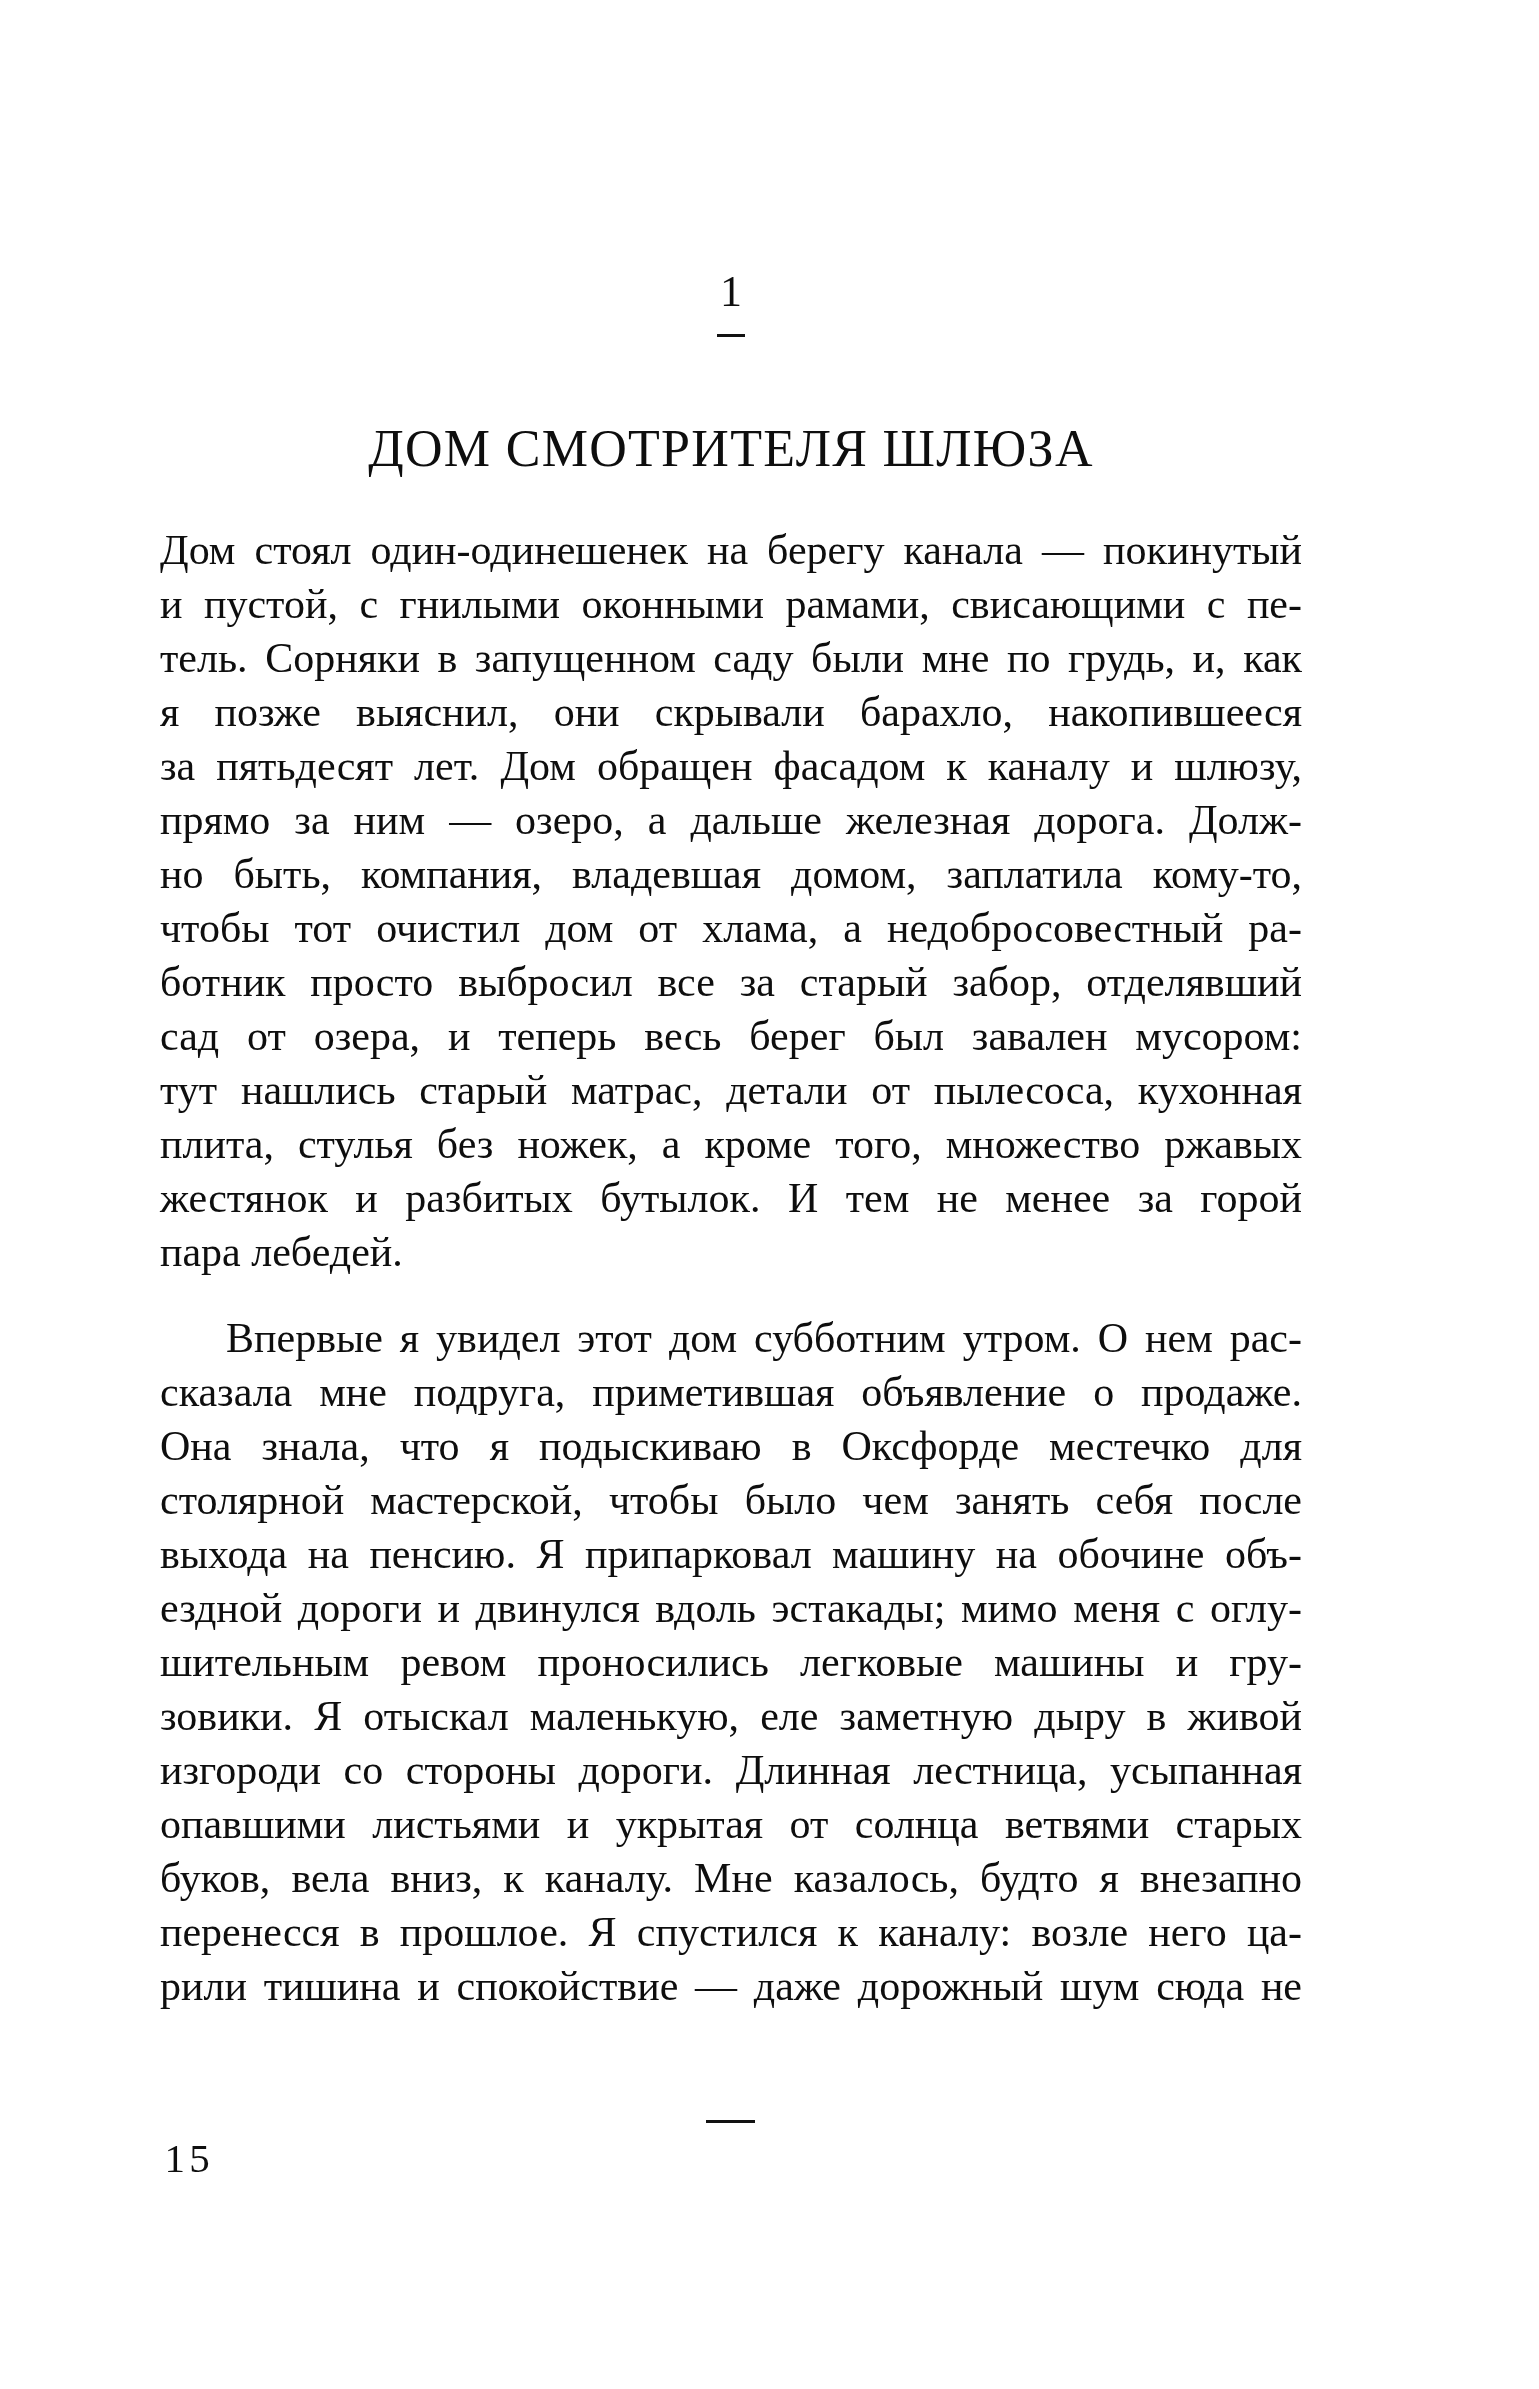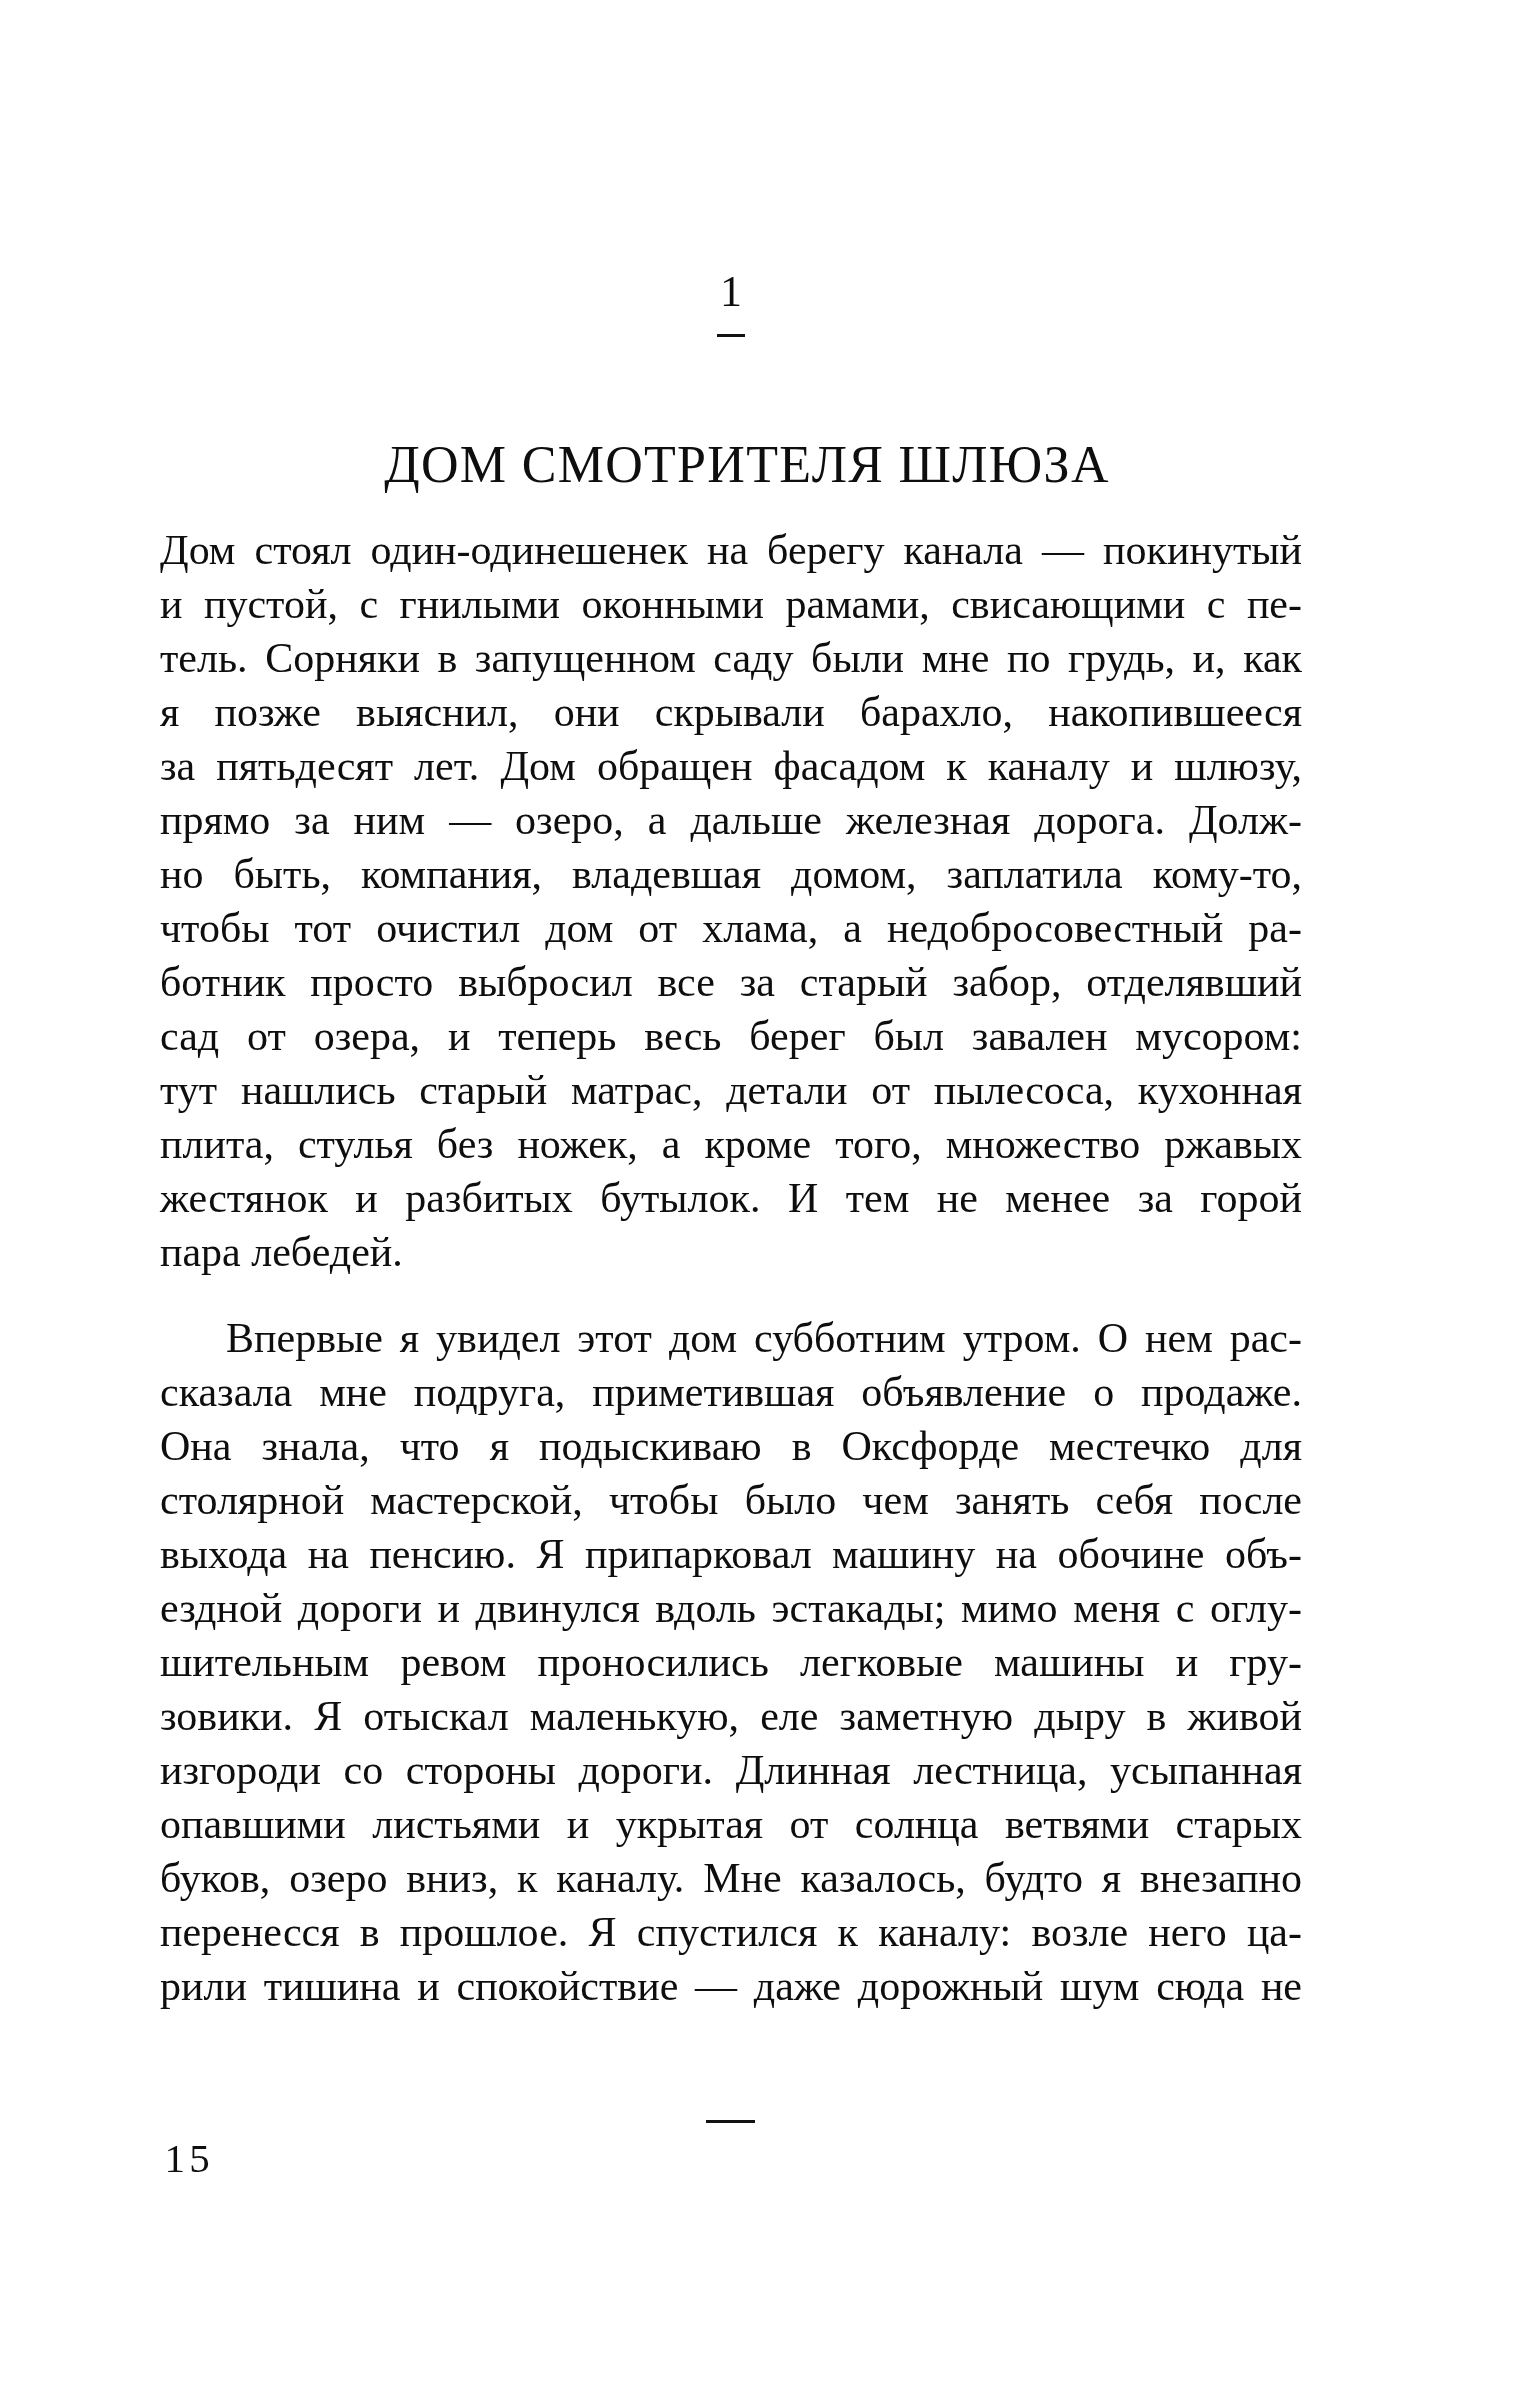--- a/index.html
+++ b/index.html
@@ -44,21 +44,21 @@
     margin-left: -14px;
     width: 28px;
     height: 3.2px;
     background: #121212;
   }
   .chapter-title {
     position: absolute;
     top: 423px;
     left: 0;
     width: 100%;
-    margin: 16px;
+    margin: 0;
     text-align: center;
     font-size: 52px;
     font-weight: normal;
     line-height: 1;
     letter-spacing: 1.3px;
     white-space: nowrap;
   }
   .body-text {
     position: absolute;
     top: 523px;
@@ -141,21 +141,21 @@
         <div class="line indent">Впервые я увидел этот дом субботним утром. О нем рас-</div>
         <div class="line">сказала мне подруга, приметившая объявление о продаже.</div>
         <div class="line">Она знала, что я подыскиваю в Оксфорде местечко для</div>
         <div class="line">столярной мастерской, чтобы было чем занять себя после</div>
         <div class="line">выхода на пенсию. Я припарковал машину на обочине объ-</div>
         <div class="line">ездной дороги и двинулся вдоль эстакады; мимо меня с оглу-</div>
         <div class="line">шительным ревом проносились легковые машины и гру-</div>
         <div class="line">зовики. Я отыскал маленькую, еле заметную дыру в живой</div>
         <div class="line">изгороди со стороны дороги. Длинная лестница, усыпанная</div>
         <div class="line">опавшими листьями и укрытая от солнца ветвями старых</div>
-        <div class="line">буков, озеро вниз, к каналу. Мне казалось, будто я внезапно</div>
+        <div class="line">буков, вела вниз, к каналу. Мне казалось, будто я внезапно</div>
         <div class="line">перенесся в прошлое. Я спустился к каналу: возле него ца-</div>
         <div class="line">рили тишина и спокойствие — даже дорожный шум сюда не</div>
       </div>
 
     </div>
 
     <div class="footer-rule"></div>
 
     <div class="page-number">15</div>
 

